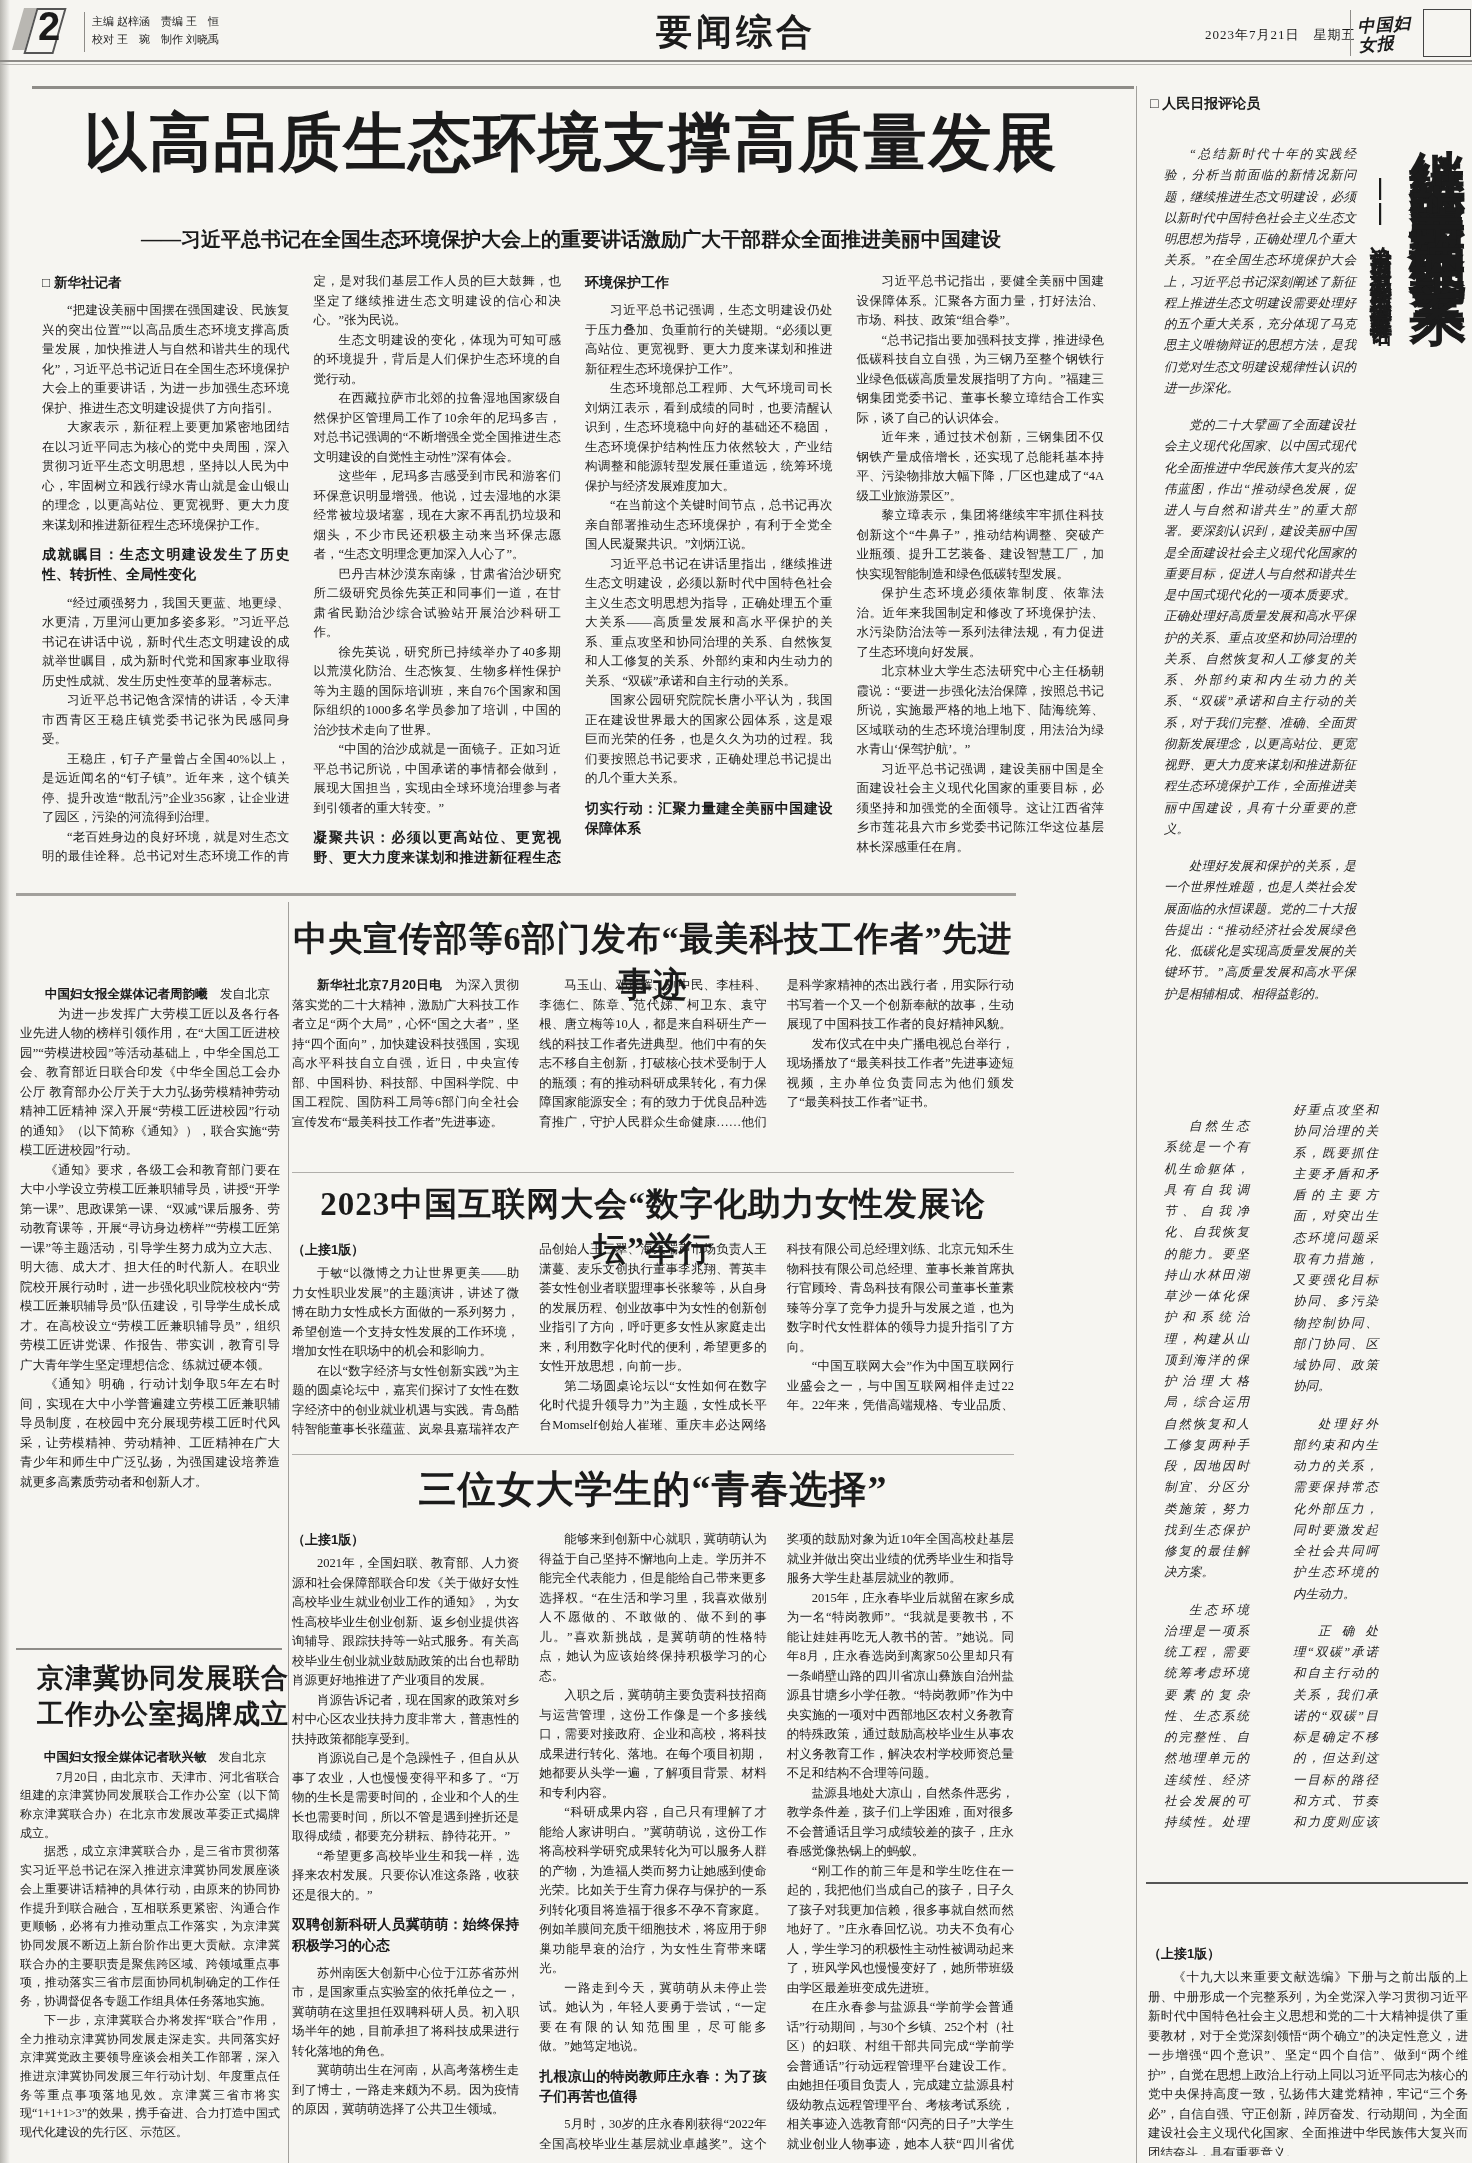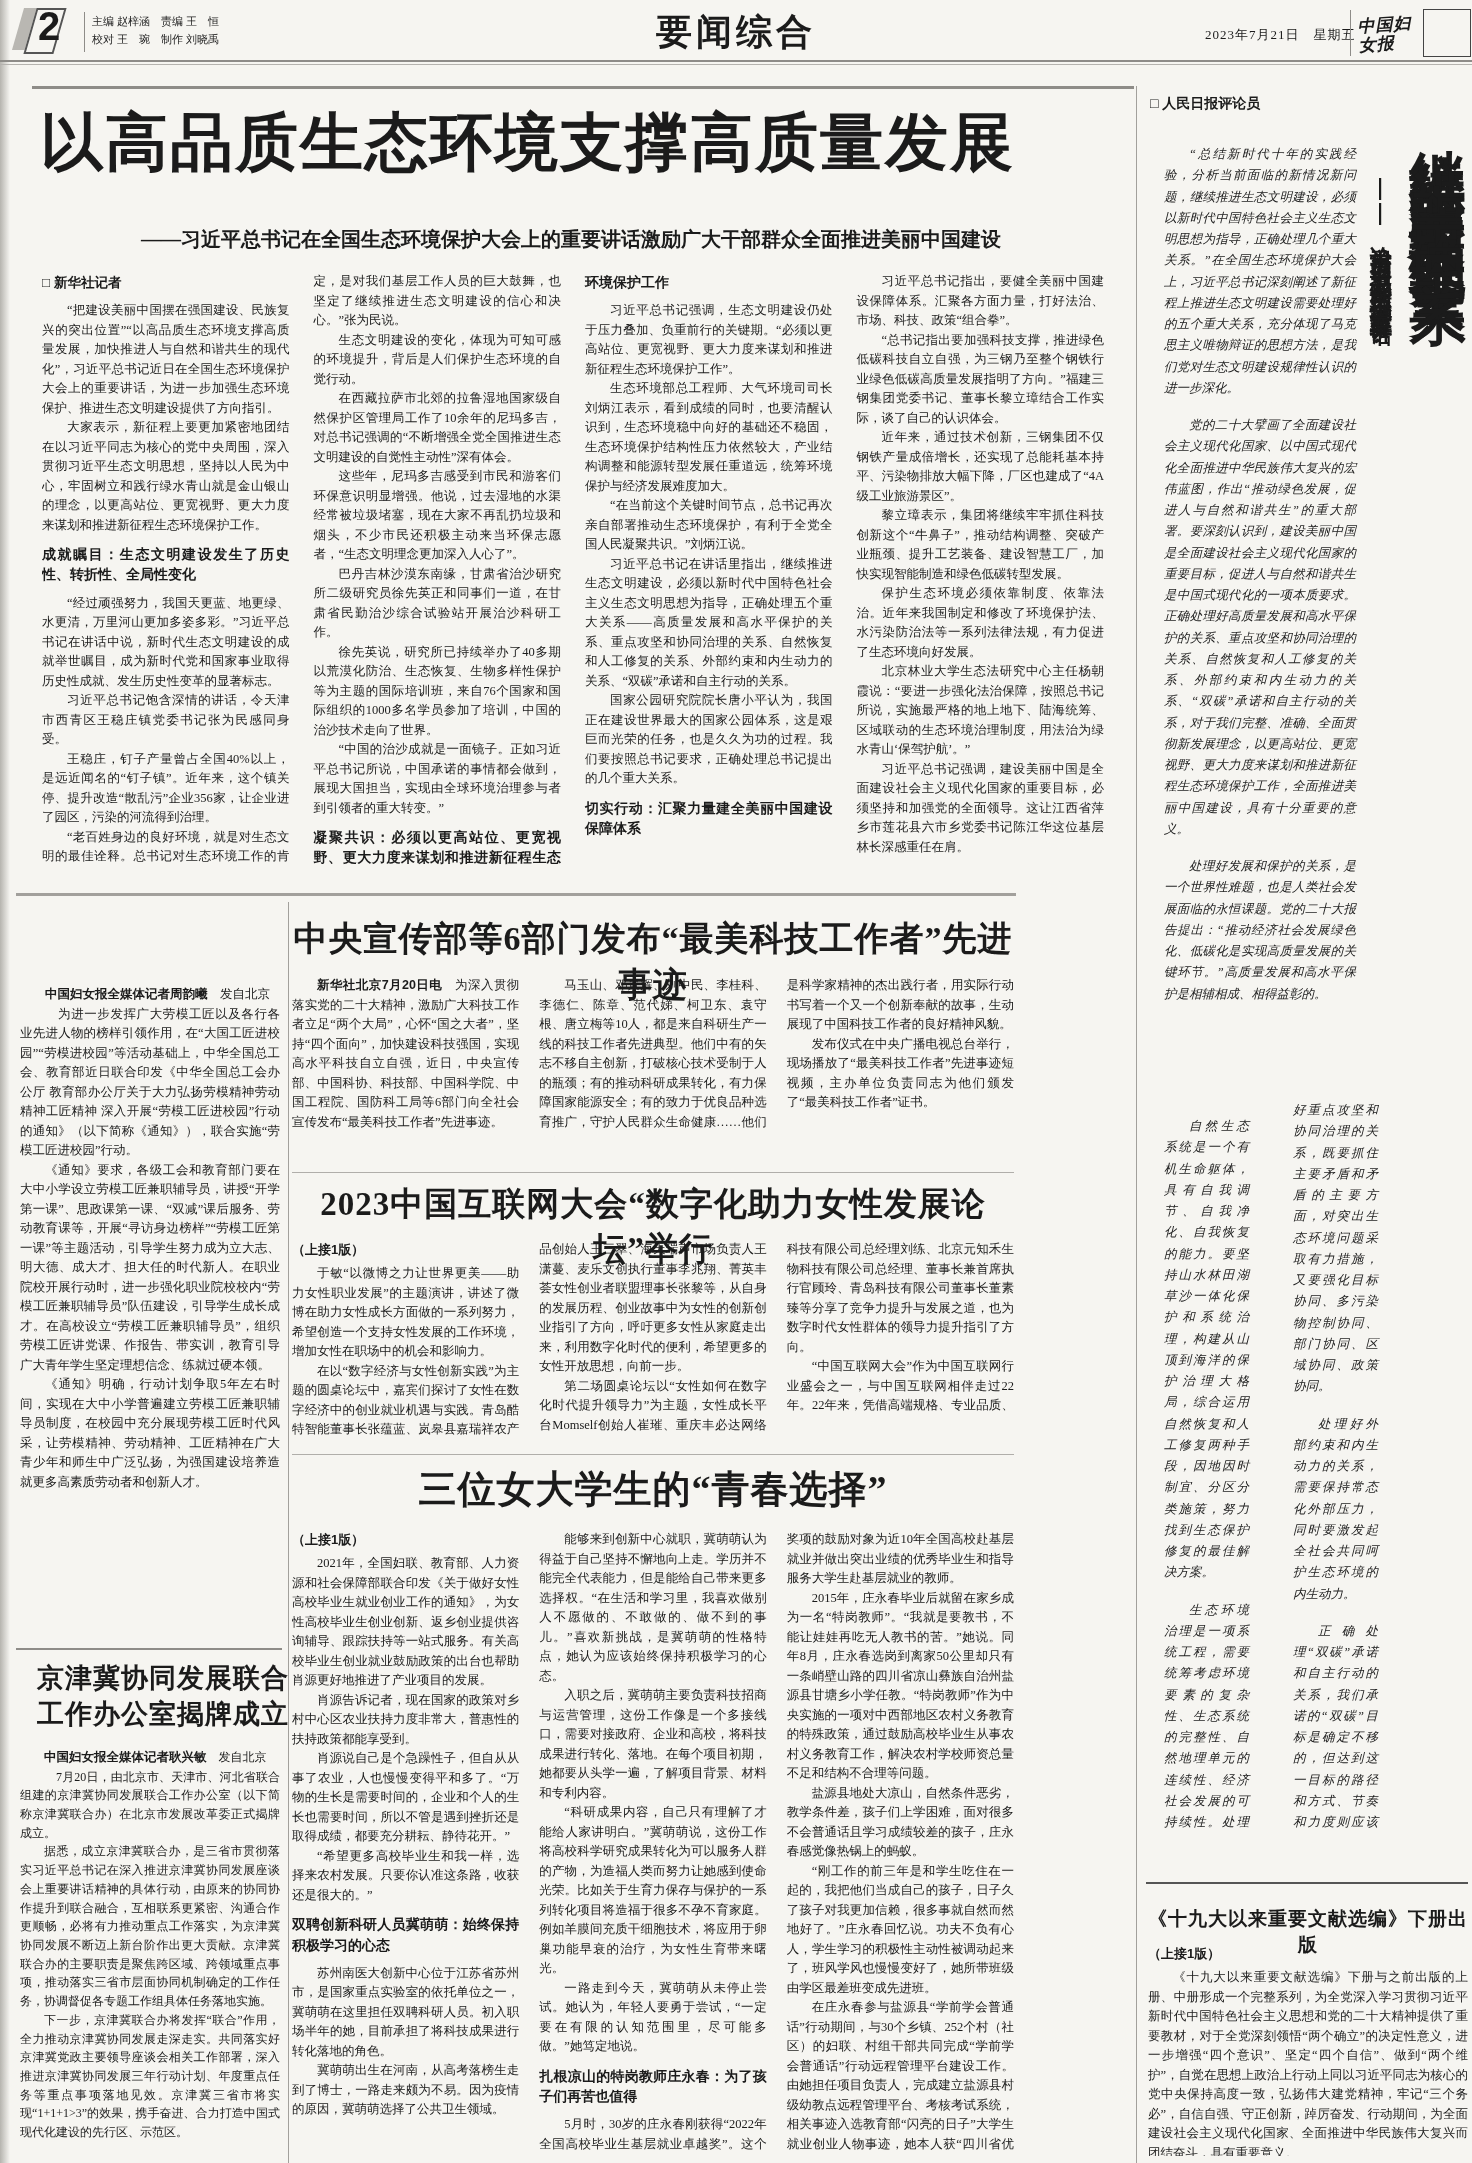--- a/index.html
+++ b/index.html
@@ -19,21 +19,21 @@
   .section-title{position:absolute;left:0;right:0;top:8px;text-align:center;font-size:36px;font-weight:900;letter-spacing:4px;}
   .hdr-date{position:absolute;left:1205px;top:26px;font-size:13px;letter-spacing:1px;}
   .masthead{position:absolute;left:1358px;top:16px;width:62px;font-size:17px;font-weight:900;font-style:italic;
             transform:rotate(-4deg);line-height:1.1;letter-spacing:1px;}
   .qr{position:absolute;left:1424px;top:10px;width:46px;height:46px;background-color:#f6f5f1;
       background-image:repeating-linear-gradient(0deg,#111 0 3px,transparent 3px 7px),
                        repeating-linear-gradient(90deg,#111 0 3px,transparent 3px 6px);
       background-blend-mode:lighten;outline:1px solid #444;}
 
   
-  .main-headline{position:absolute;left:40px;top:100px;width:1062px;text-align:left;
+  .main-headline{position:absolute;left:40px;top:100px;width:1062px;text-align:center;
                  font-size:63px;font-weight:900;letter-spacing:2px;}
   .main-deck{position:absolute;left:40px;top:226px;width:1062px;text-align:center;font-size:20px;font-weight:700;}
   .h-center{position:absolute;text-align:center;font-weight:900;letter-spacing:1px;}
 
   
   .body{font-size:12.5px;line-height:1.56;text-align:justify;overflow:hidden;}
   .body p{margin:0;text-indent:2em;}
   .body h4{font-family:"Liberation Sans","DejaVu Sans",sans-serif;font-size:14px;font-weight:700;
            margin:9px 0;text-indent:0;line-height:1.45;}
   .cols4{column-count:4;column-gap:24px;}
@@ -137,18 +137,17 @@
     <div style="display:contents"><p>“总结新时代十年的实践经验，分析当前面临的新情况新问题，继续推进生态文明建设，必须以新时代中国特色社会主义生态文明思想为指导，正确处理几个重大关系。”在全国生态环境保护大会上，习近平总书记深刻阐述了新征程上推进生态文明建设需要处理好的五个重大关系，充分体现了马克思主义唯物辩证的思想方法，是我们党对生态文明建设规律性认识的进一步深化。</p><p>党的二十大擘画了全面建设社会主义现代化国家、以中国式现代化全面推进中华民族伟大复兴的宏伟蓝图，作出“推动绿色发展，促进人与自然和谐共生”的重大部署。要深刻认识到，建设美丽中国是全面建设社会主义现代化国家的重要目标，促进人与自然和谐共生是中国式现代化的一项本质要求。正确处理好高质量发展和高水平保护的关系、重点攻坚和协同治理的关系、自然恢复和人工修复的关系、外部约束和内生动力的关系、“双碳”承诺和自主行动的关系，对于我们完整、准确、全面贯彻新发展理念，以更高站位、更宽视野、更大力度来谋划和推进新征程生态环境保护工作，全面推进美丽中国建设，具有十分重要的意义。</p><p>处理好发展和保护的关系，是一个世界性难题，也是人类社会发展面临的永恒课题。党的二十大报告提出：“推动经济社会发展绿色化、低碳化是实现高质量发展的关键环节。”高质量发展和高水平保护是相辅相成、相得益彰的。</p></div>
   </div>
   <div class="abs essay cols2" style="left:1148px;top:1100px;width:246px;height:748px;">
     <div style="display:contents"><p>自然生态系统是一个有机生命躯体，具有自我调节、自我净化、自我恢复的能力。要坚持山水林田湖草沙一体化保护和系统治理，构建从山顶到海洋的保护治理大格局，综合运用自然恢复和人工修复两种手段，因地因时制宜、分区分类施策，努力找到生态保护修复的最佳解决方案。</p><p>生态环境治理是一项系统工程，需要统筹考虑环境要素的复杂性、生态系统的完整性、自然地理单元的连续性、经济社会发展的可持续性。处理好重点攻坚和协同治理的关系，既要抓住主要矛盾和矛盾的主要方面，对突出生态环境问题采取有力措施，又要强化目标协同、多污染物控制协同、部门协同、区域协同、政策协同。</p><p>处理好外部约束和内生动力的关系，需要保持常态化外部压力，同时要激发起全社会共同呵护生态环境的内生动力。</p><p>正确处理“双碳”承诺和自主行动的关系，我们承诺的“双碳”目标是确定不移的，但达到这一目标的路径和方式、节奏和力度则应该而且必须由我们自己作主，决不受他人左右，积极稳妥推进碳达峰碳中和。</p><p>建设生态文明，关系人民福祉，关乎民族未来。新征程上，深入贯彻习近平生态文明思想，把建设美丽中国摆在强国建设、民族复兴的突出位置，坚定不移走生态优先、绿色发展之路，携手同心、不懈奋斗，我们一定能建成青山常在、绿水长流、空气常新的美丽中国，实现人与自然和谐共生的现代化。</p><p class="credit">（新华社发）</p></div>
   </div>
   <div class="v-deck">——论学习贯彻习近平总书记在全国生态环境保护大会上重要讲话</div>
   <div class="v-headline">继续推进生态文明建设要正确处理几个重大关系</div>
 
   <div class="rule" style="left:1146px;top:1882px;width:322px;height:2px;background:#555;"></div>
 
-  <div class="h-center" style="left:1146px;top:1906px;width:324px;font-size:19px;">《十九大以来重要文献选编》下册出版</div>
   <div class="abs body" style="left:1148px;top:1944px;width:320px;height:212px;">
     <p class="contd">（上接1版）</p>
     <div style="display:contents"><p>《十九大以来重要文献选编》下册与之前出版的上册、中册形成一个完整系列，为全党深入学习贯彻习近平新时代中国特色社会主义思想和党的二十大精神提供了重要教材，对于全党深刻领悟“两个确立”的决定性意义，进一步增强“四个意识”、坚定“四个自信”、做到“两个维护”，自觉在思想上政治上行动上同以习近平同志为核心的党中央保持高度一致，弘扬伟大建党精神，牢记“三个务必”，自信自强、守正创新，踔厉奋发、行动期间，为全面建设社会主义现代化国家、全面推进中华民族伟大复兴而团结奋斗，具有重要意义。</p></div>
   </div>
 </div>
 
 </body></html>

